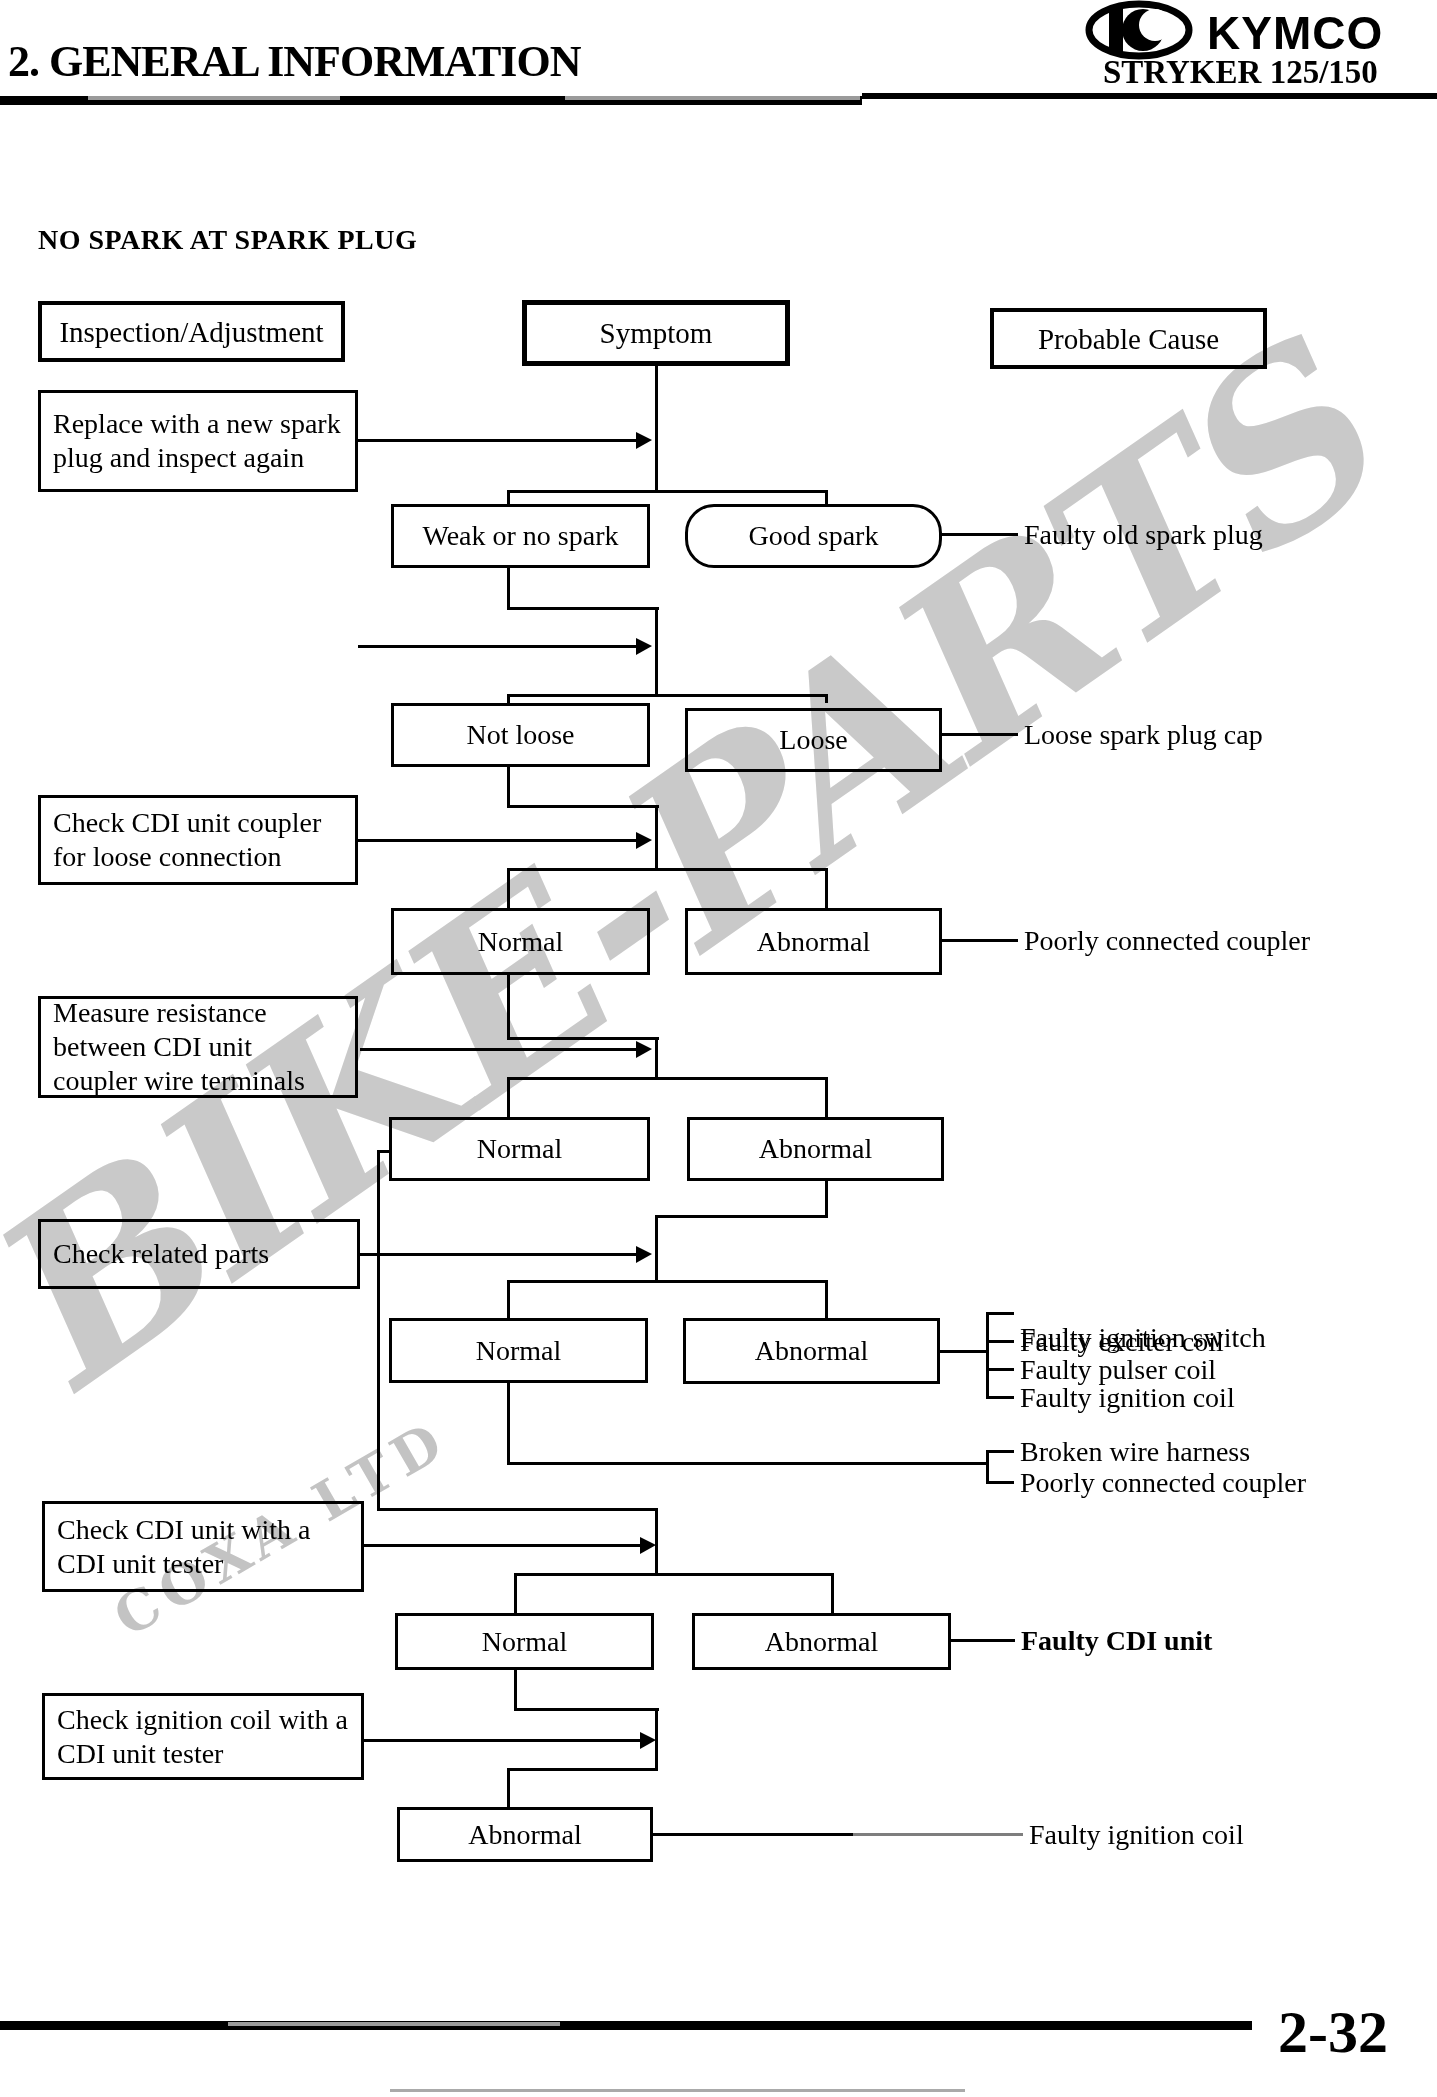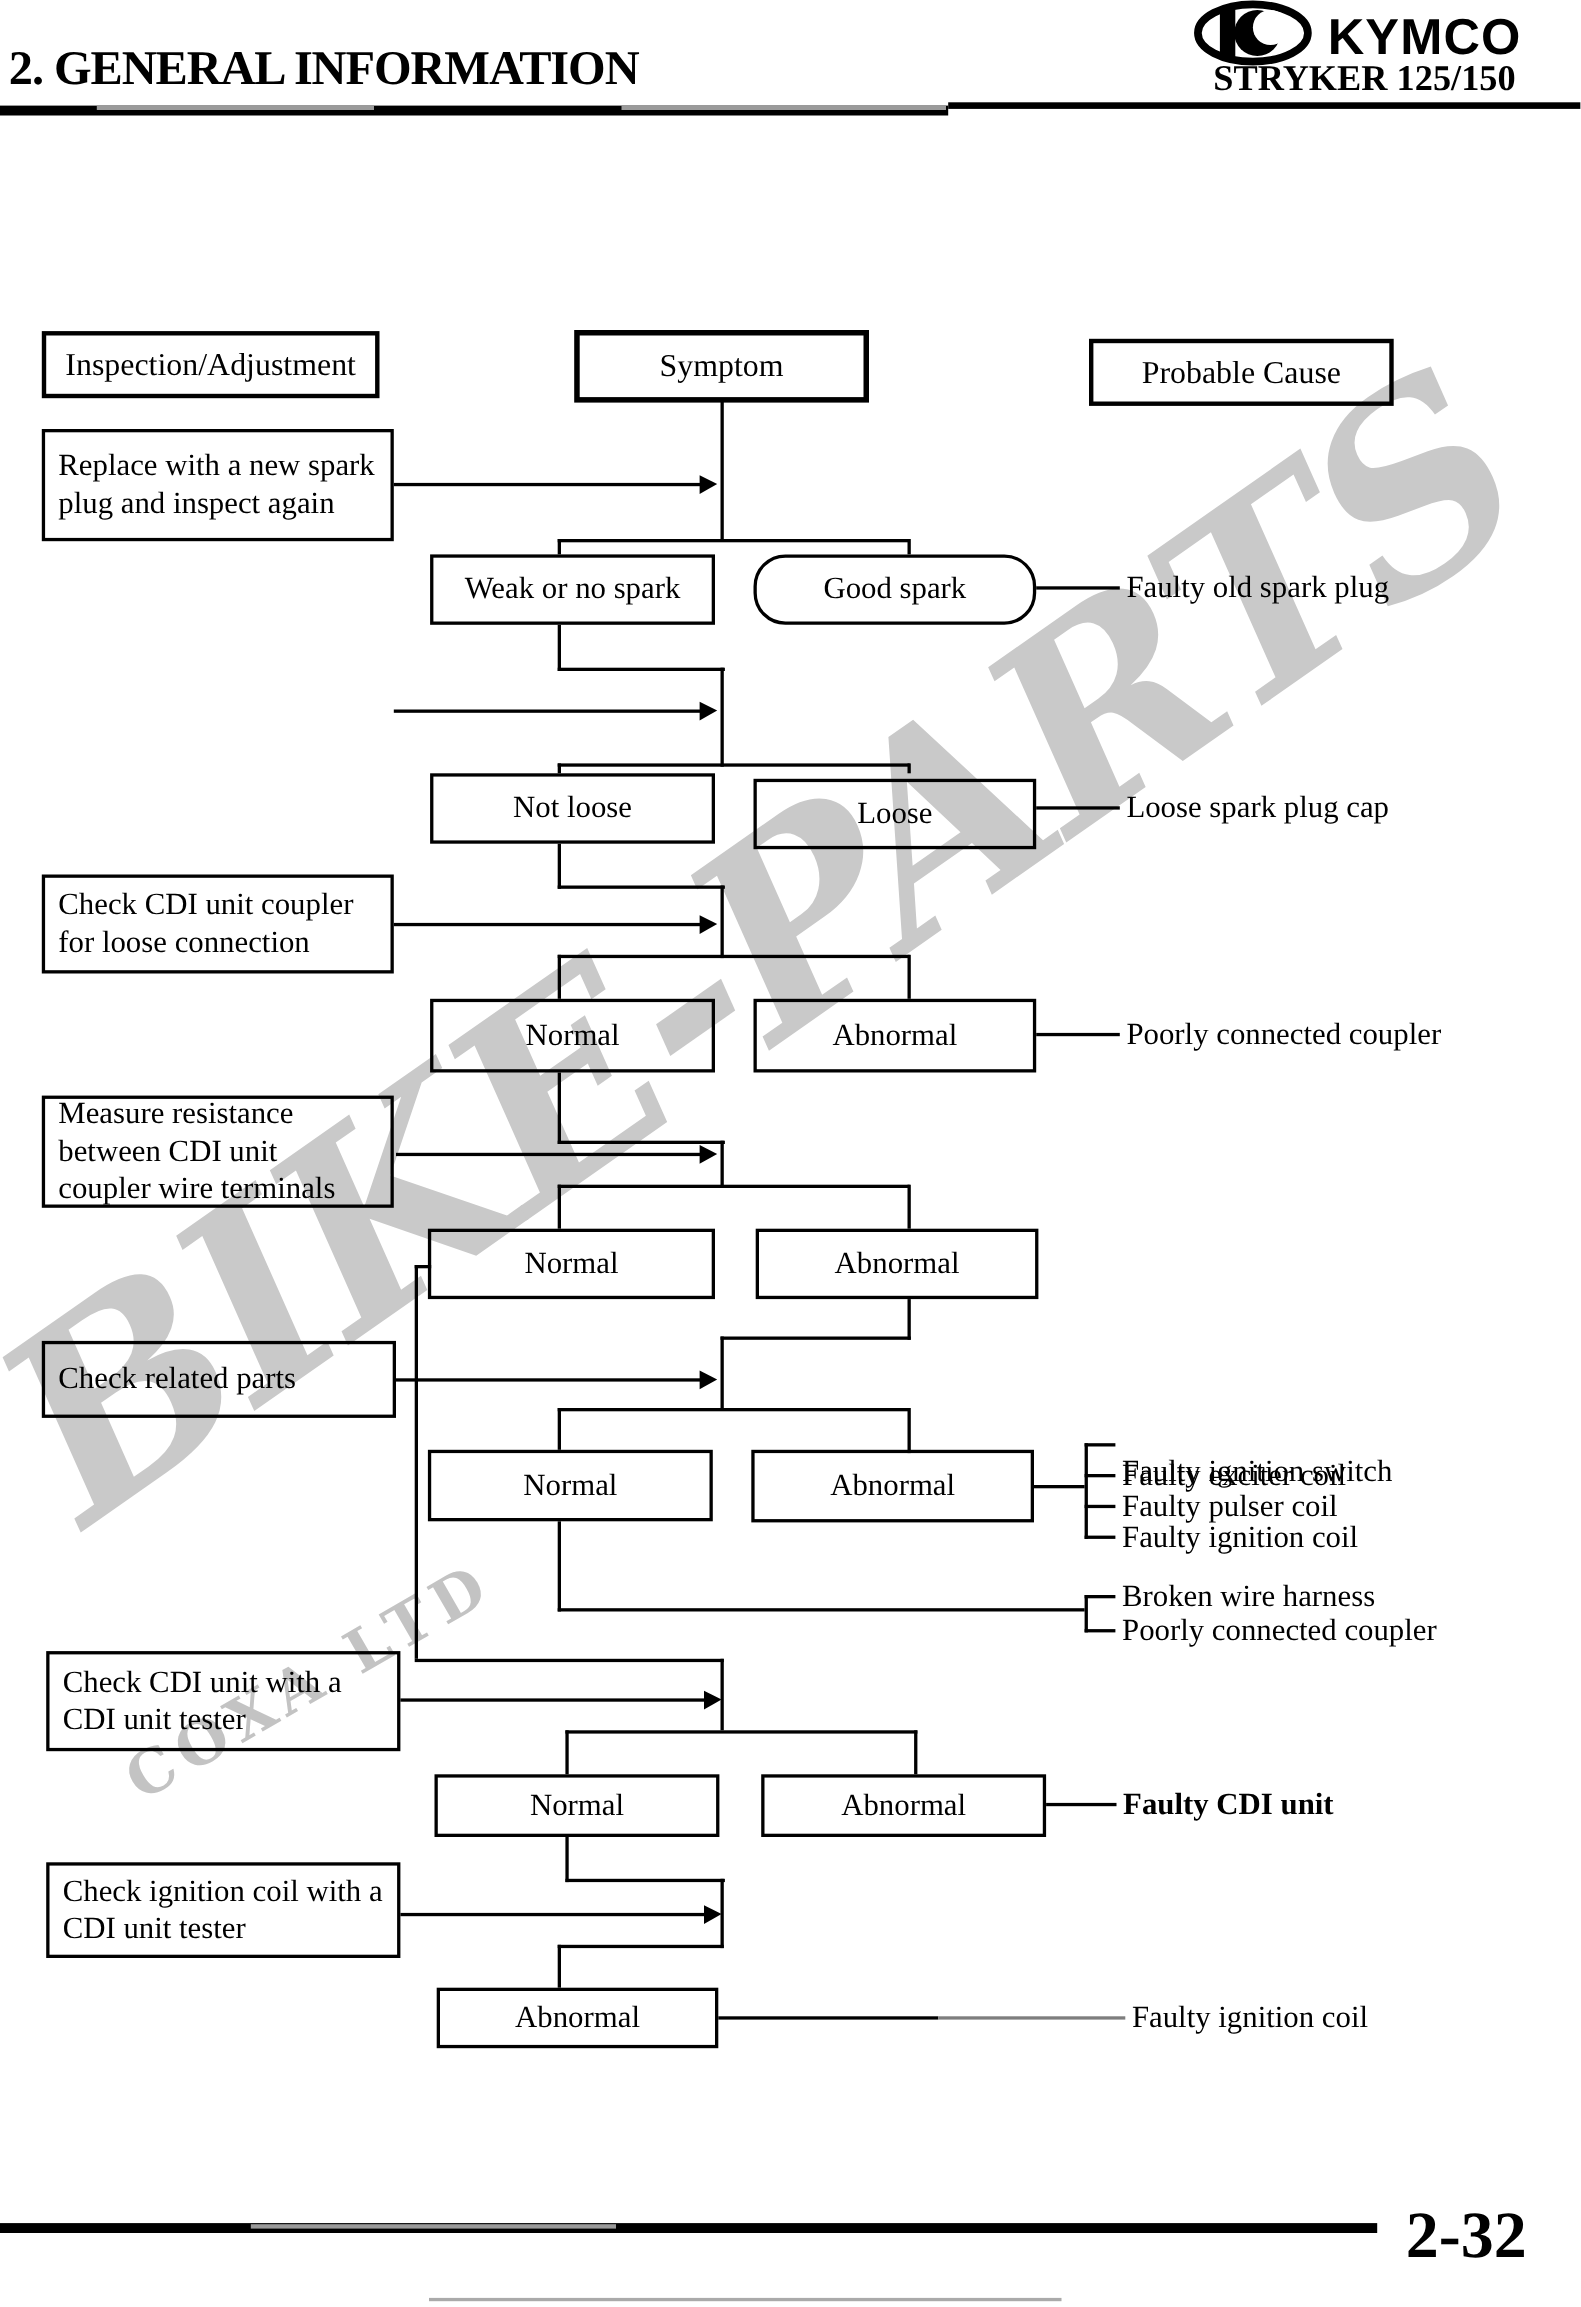--- a/index.html
+++ b/index.html
@@ -60,20 +60,21 @@
     <circle cx="70" cy="25" r="16" fill="#ffffff"></circle>
   </svg>
   <div class="abs" id="brand-text">KYMCO</div>
   <div class="abs" id="model-text">STRYKER 125/150</div>
 
   <div class="rule" style="left:0; top:96px; width:862px; height:9px;"></div>
   <div class="rule-gray" style="left:88px; top:96px; width:252px; height:4px;"></div>
   <div class="rule-gray" style="left:565px; top:96px; width:295px; height:4px;"></div>
   <div class="rule" style="left:862px; top:93px; width:575px; height:6px;"></div>
 
+  <div class="abs" id="page-title">NO SPARK AT SPARK PLUG</div>
 
   <div class="box hdr" style="left:38px; top:301px; width:307px; height:61px; font-size:29px;">
       <span>Inspection/Adjustment</span>
     </div>
   <div class="box" style="left:522px; top:300px; width:268px; height:66px; border-width:5px; font-size:29px;">
       <span>Symptom</span>
     </div>
   <div class="box hdr" style="left:990px; top:308px; width:277px; height:61px; font-size:29px;">
       <span>Probable Cause</span>
     </div>

